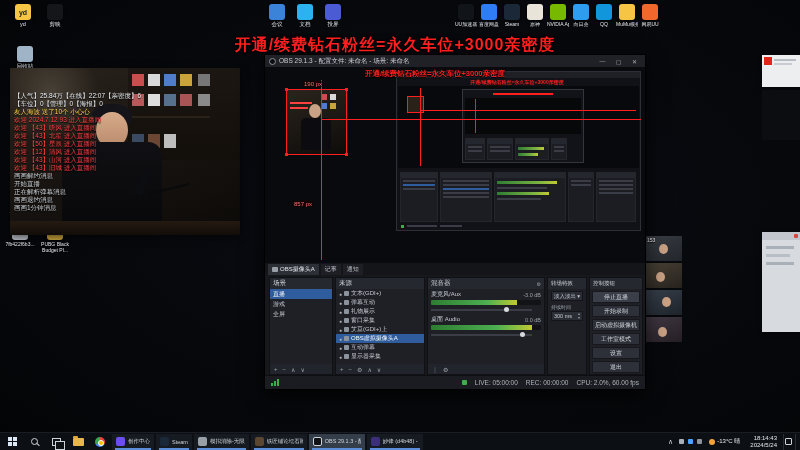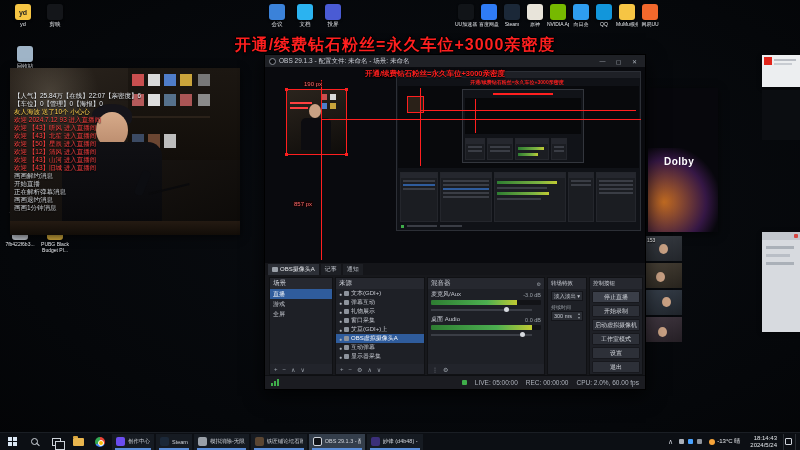--- a/index.html
+++ b/index.html
@@ -521,24 +521,20 @@
       <span>CPU: 2.0%, 60.00 fps</span>
     </div>
   </div>
 
   <div class="a" style="left:762px;top:55px;width:38px;height:32px;background:#eceef0;box-shadow:0 1px 4px rgba(0,0,0,.5)">
     <div class="a" style="left:2px;top:2px;width:8px;height:8px;background:#e1251b"></div>
     <div class="a" style="left:12px;top:4px;width:22px;height:2px;background:#b9bdc4"></div>
     <div class="a" style="left:12px;top:8px;width:18px;height:2px;background:#c8ccd2"></div>
   </div>
 
-  <div class="a" style="left:648px;top:88px;width:70px;height:144px;background:#07070c;box-shadow:0 2px 8px rgba(0,0,0,.6);overflow:hidden">
-    <div class="a" style="left:-20px;top:60px;width:90px;height:90px;background:radial-gradient(circle at 40% 60%,rgba(255,140,40,.75),rgba(160,60,200,.3) 55%,transparent 75%)"></div>
-    <div class="a" style="left:16px;top:68px;font-size:10px;font-weight:bold;color:#fff;letter-spacing:.5px">Dolby</div>
-  </div>
 
   <div class="a" style="left:762px;top:90px;width:38px;height:50px;background:#0b0d11"></div>
 
   <div class="a" style="left:646px;top:236px;width:36px">
     <div class="thumb">
       <span class="tcap">153</span>
       <i class="face" style="left:13px;top:8px"></i>
     </div>
     <div class="thumb" style="background:linear-gradient(150deg,#4a4338,#26221c)">
         <i class="face" style="left:10px;top:9px"></i>

